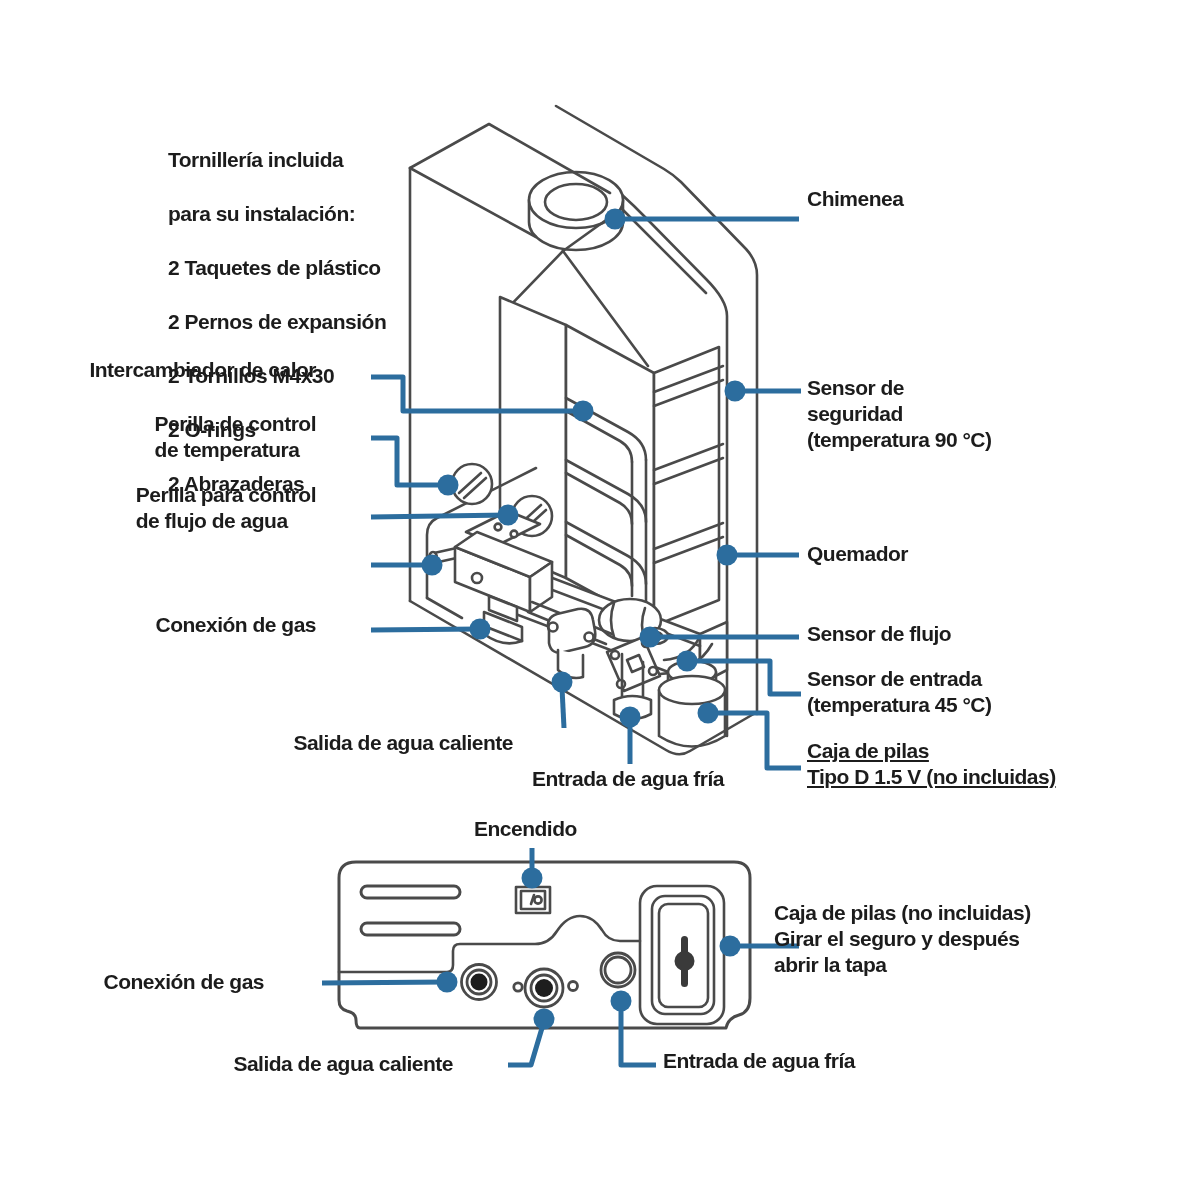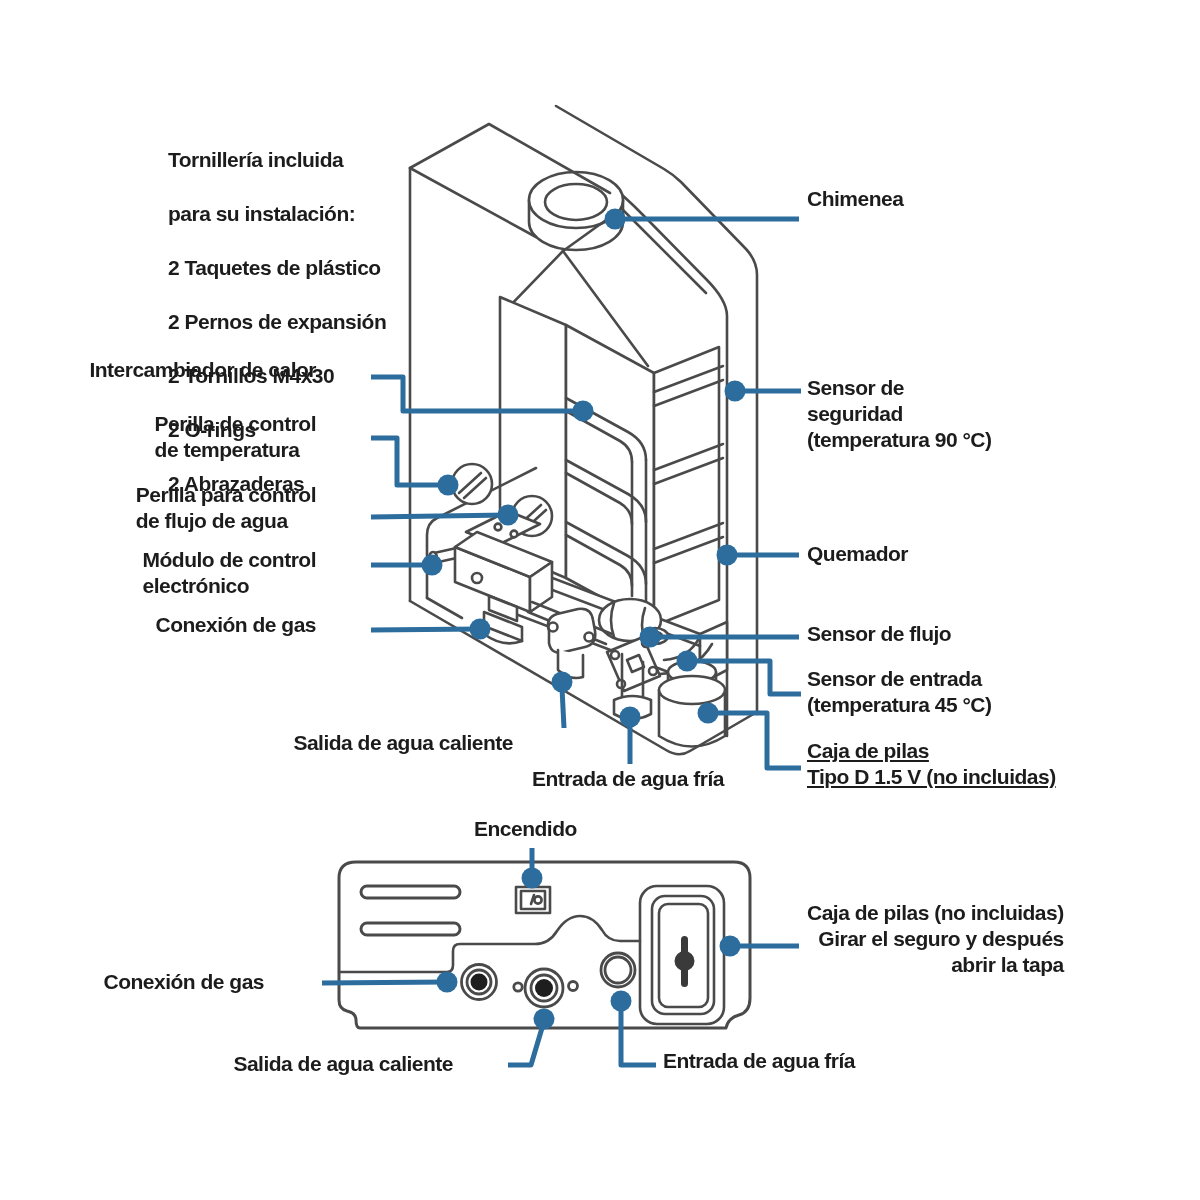--- a/index.html
+++ b/index.html
@@ -29,21 +29,21 @@
   .lbl-seguridad      {left:807px;top:375px;}
   .lbl-quemador       {left:807px;top:541px;}
   .lbl-sensor-flujo   {left:807px;top:621px;}
   .lbl-sensor-entrada {left:807px;top:666px;}
   .lbl-caja-top       {left:807px;top:738px;text-decoration:underline;}
   
   .lbl-encendido   {left:474px;top:816px;}
   .lbl-gas-bot     {right:884px;top:969px;}
   .lbl-salida-bot  {right:695px;top:1051px;}
   .lbl-entrada-bot {left:663px;top:1048px;}
-  .lbl-caja-bot    {left:807px;top:900px;text-align:right;}
+  .lbl-caja-bot    {left:774px;top:900px;}
 </style>
 </head>
 <body>
 
 <div class="stage">
 
   <svg width="1200" height="1200" viewBox="0 0 1200 1200">
 
     <g stroke="#4a4a4a" stroke-width="2.6" fill="none" stroke-linejoin="round" stroke-linecap="round">
 
@@ -269,22 +269,20 @@
     <div>2 Tornillos M4x30</div>
     <div>2 O-rings</div>
     <div>2 Abrazaderas</div>
   </div>
 
   <div class="lbl r lbl-intercambiador">Intercambiador de calor</div>
   <div class="lbl r lbl-perilla-temp">Perilla de control
 de temperatura</div>
   <div class="lbl r lbl-perilla-flujo">Perilla para control
 de flujo de agua</div>
-  <div class="lbl r lbl-modulo">Módulo de control
-electrónico</div>
   <div class="lbl r lbl-gas-top">Conexión de gas</div>
   <div class="lbl r lbl-salida-top">Salida de agua caliente</div>
   <div class="lbl lbl-entrada-top">Entrada de agua fría</div>
 
   <div class="lbl lbl-chimenea">Chimenea</div>
   <div class="lbl lbl-seguridad">Sensor de
 seguridad
 (temperatura 90 °C)</div>
   <div class="lbl lbl-quemador">Quemador</div>
   <div class="lbl lbl-sensor-flujo">Sensor de flujo</div>

